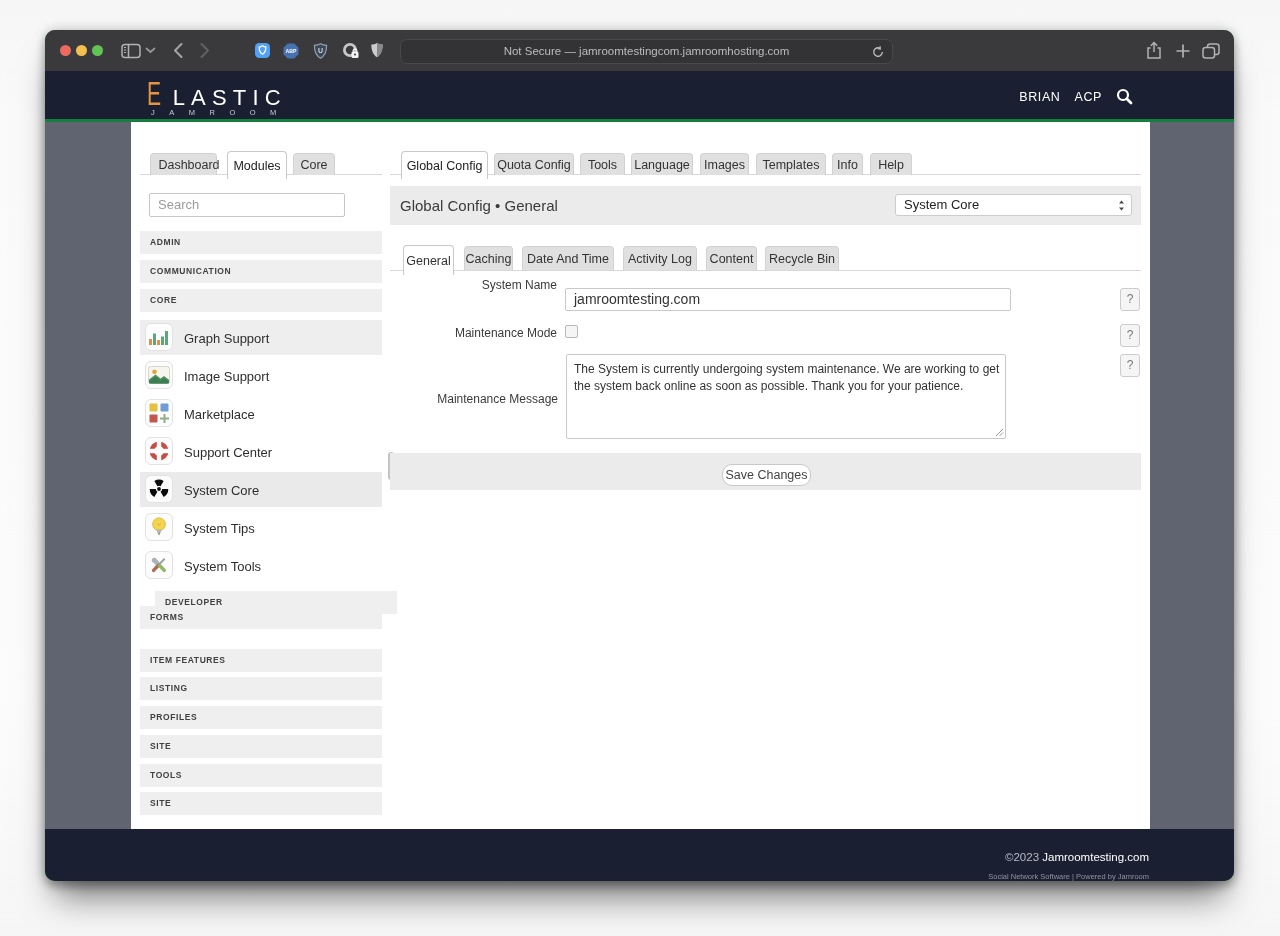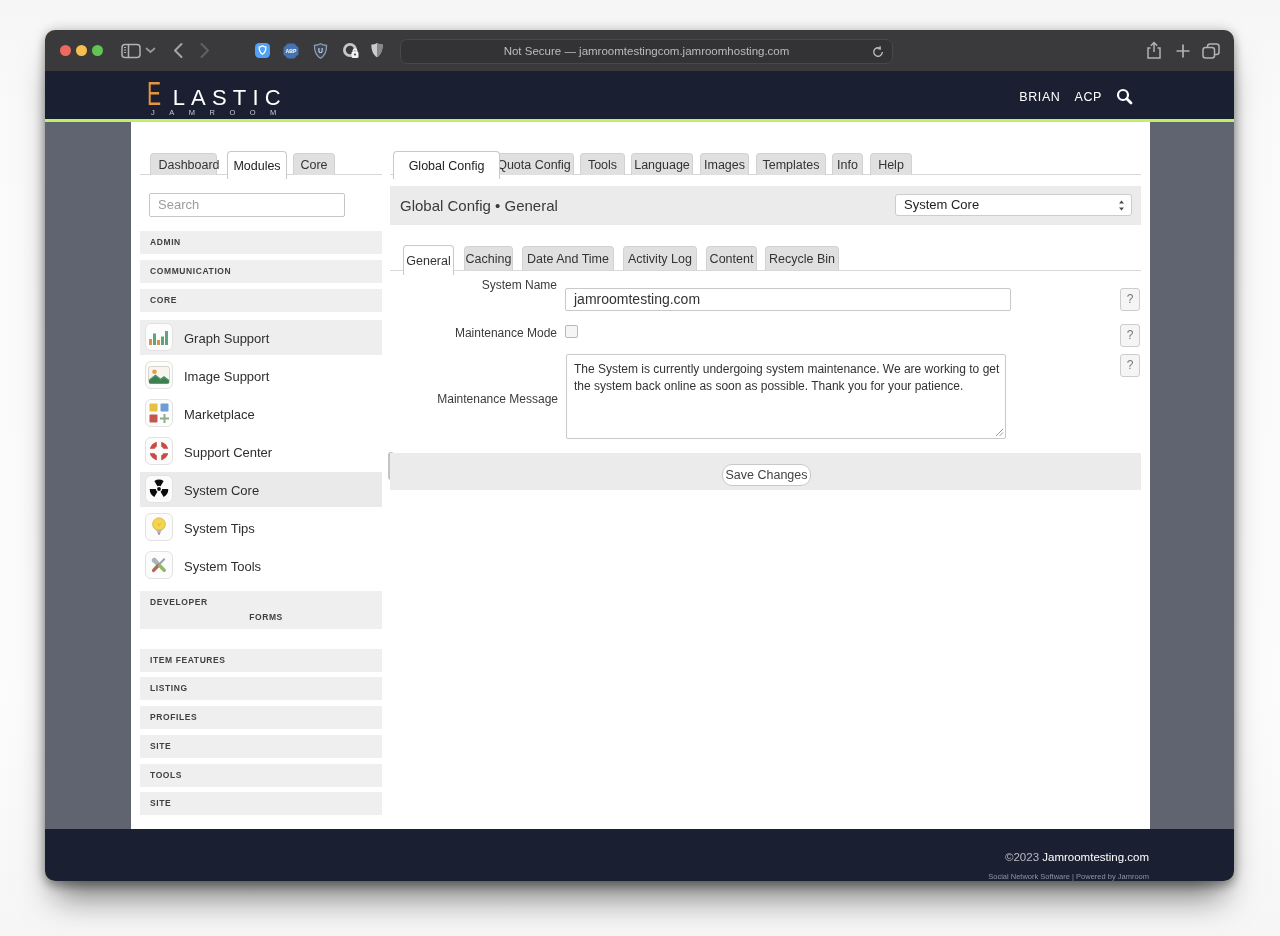--- a/index.html
+++ b/index.html
@@ -4,21 +4,21 @@
 <style>
 * { margin:0; padding:0; box-sizing:border-box; }
 html,body { width:1280px; height:936px; overflow:hidden; }
 body {
   font-family:"Liberation Sans", sans-serif;
   background: linear-gradient(to bottom, #f6f6f6 0px, #fafafa 120px, #fcfcfc 700px, #f6f6f6 936px);
 }
 .window {
   position:absolute; left:45px; top:30px; width:1189px; height:851px;
   border-radius:10px; overflow:hidden;
-  background:#bef264;
+  background:#15803d;
   box-shadow: 0 0 12px rgba(0,0,0,0.22), 0 6px 10px rgba(0,0,0,0.25), 0 26px 32px -10px rgba(0,0,0,0.5);
 }
 
 .titlebar { position:absolute; left:0; top:0; width:100%; height:41px; background:#3a3a3c; }
 .tl { position:absolute; top:15px; width:11px; height:11px; border-radius:50%; }
 .tl.r { left:15px; background:#ed6a5f; }
 .tl.y { left:31px; background:#f5bf4f; }
 .tl.g { left:47px; background:#61c454; }
 .tbico { position:absolute; top:0; height:41px; display:flex; align-items:center; justify-content:center; }
 .addr {
@@ -184,21 +184,21 @@
       </div>
   </div>
   <div class="pagebody">
     <div class="container">
 
       <div class="tabline" style="left:9px;width:242px;"></div>
       <div class="tabline" style="left:259px;width:751px;"></div>
       <div class="tab" style="left:19px;width:67px;padding-left:11px;">Dashboard</div>
       <div class="tab act" style="left:96px;width:60px;">Modules</div>
       <div class="tab" style="left:162px;width:42px;">Core</div>
-      <div class="tab act" style="left:262px;width:107px;">Global Config</div>
+      <div class="tab act" style="left:270px;width:87px;">Global Config</div>
       <div class="tab" style="left:363px;width:80px;">Quota Config</div>
       <div class="tab" style="left:449px;width:45px;">Tools</div>
       <div class="tab" style="left:500px;width:62px;">Language</div>
       <div class="tab" style="left:569px;width:49px;">Images</div>
       <div class="tab" style="left:625px;width:70px;">Templates</div>
       <div class="tab" style="left:701px;width:31px;">Info</div>
       <div class="tab" style="left:739px;width:42px;">Help</div>
 
       <div class="sidebar">
         <div class="search">Search</div>
@@ -277,22 +277,22 @@
             <span class="ic">
           <svg width="20" height="20">
                 <line x1="15.2" y1="4.3" x2="10" y2="9.5" stroke="#9aa0a6" stroke-width="2" stroke-linecap="round"></line>
                 <line x1="9.6" y1="10" x2="4.6" y2="15.4" stroke="#b06a52" stroke-width="3.4" stroke-linecap="round"></line>
                 <path d="M4.6 7.8 A2.6 2.6 0 1 1 7.8 4.6 L10.4 7.2 L7.2 10.4 Z" fill="#aab2ba"></path>
                 <line x1="10.8" y1="10.8" x2="15.2" y2="15.2" stroke="#8fba66" stroke-width="3.6" stroke-linecap="round"></line>
               </svg>
         </span>
             <span class="t">System Tools</span>
           </div>
-        <div class="catbar" style="top:469px;">DEVELOPER</div>
-        <div class="catbar" style="top:484px;text-align:center;">FORMS</div>
+        <div class="catbar" style="top:469px;margin-left:15px;">DEVELOPER</div>
+        <div class="catbar" style="top:484px;">FORMS</div>
         <div class="catbar" style="top:527px;">ITEM FEATURES</div>
         <div class="catbar" style="top:555px;">LISTING</div>
         <div class="catbar" style="top:584px;">PROFILES</div>
         <div class="catbar" style="top:613px;">SITE</div>
         <div class="catbar" style="top:642px;">TOOLS</div>
         <div class="catbar" style="top:670px;">SITE</div>
       </div>
       <div style="position:absolute;left:257px;top:330px;width:6px;height:28px;background:#c4c4c4;border-radius:3px;"></div>
 
       <div class="content">

